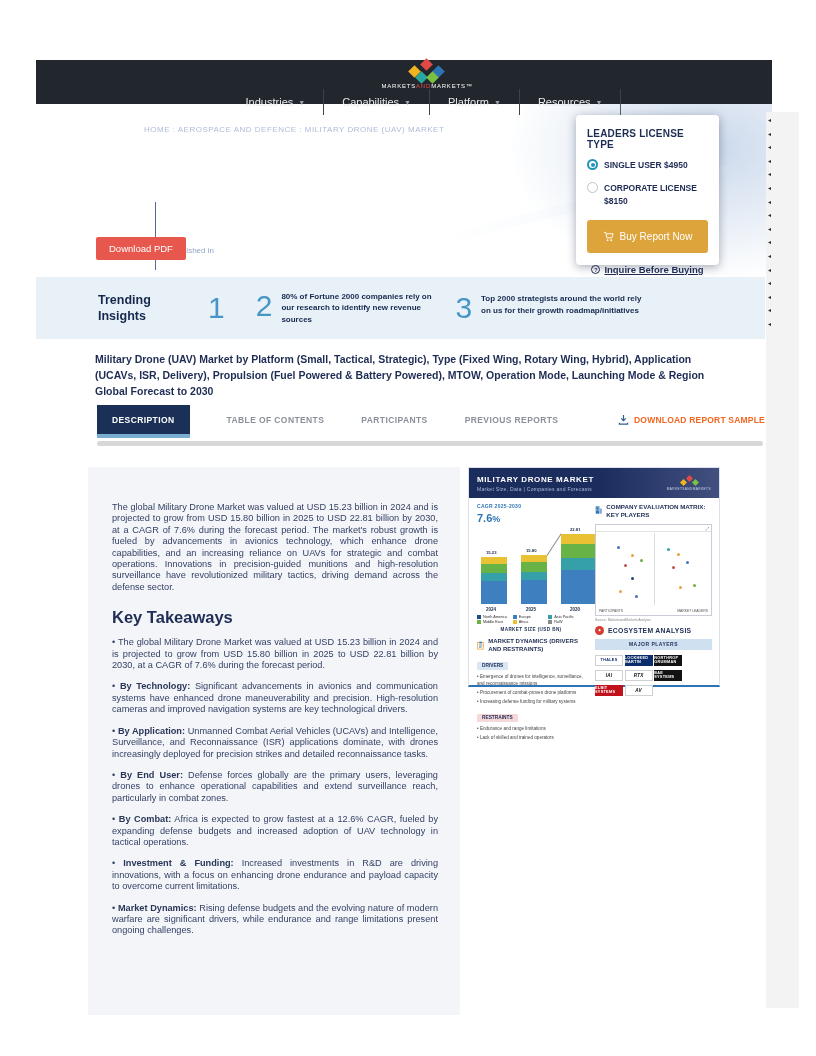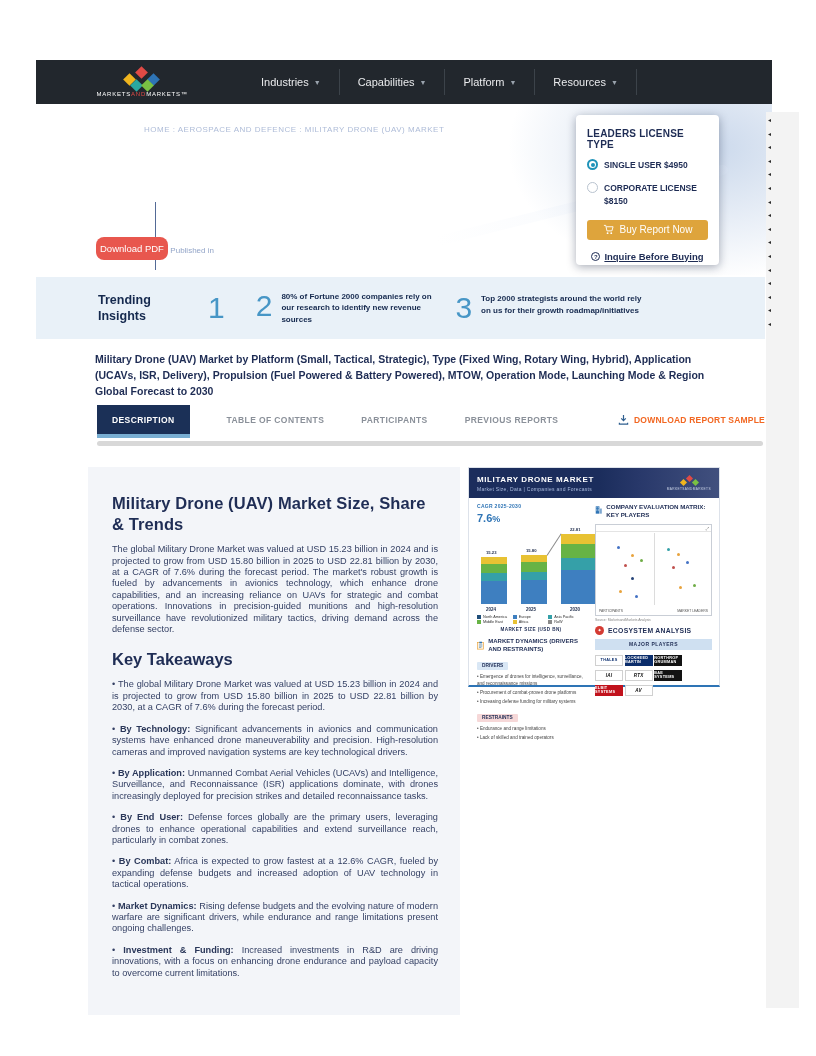--- a/index.html
+++ b/index.html
@@ -13,21 +13,21 @@
   .search-wrap { display:flex; align-items:center; margin-right:16px; cursor:pointer; }
   .search-wrap svg { margin-right:5px; }
   .search-wrap span { color:#e9eaec; font-size:10px; }
   .hamburger { width:15px; margin-right:12px; cursor:pointer; }
   .hamburger div { height:2px; background:#fff; margin:2px 0; }
   .signin { height:22px; background:#97c52c; color:#fff; font-size:9.5px; font-weight:bold;
             display:flex; align-items:center; padding:0 9px; letter-spacing:.3px; cursor:pointer; }
 
   
   .navbar { position:absolute; left:36px; top:60px; width:736px; height:44px; background:#22272d;
-            display:flex; align-items:center; }
+            display:flex; align-items:center;flex-direction:column; }
   .brand { margin-left:46px; width:120px; text-align:center; }
   .diamonds { position:relative; height:22px; width:46px; margin:0 auto; }
   .diamonds i { position:absolute; width:9px; height:9px; transform:rotate(45deg); }
   .brand-text { font-size:6px; color:#fff; letter-spacing:.8px; margin-top:1px; }
   .brand-text .and { color:#e04a45; }
   .navitems { display:flex; margin-left:40px; height:26px; align-items:center; }
   .navitem { display:flex; align-items:center; padding:0 18px; border-right:1px solid #3c434a;
              height:26px; cursor:pointer; }
   .navitem:first-child { border-left:1px solid transparent; }
   .navitem span { color:#e9eaec; font-size:11px; }
@@ -43,34 +43,34 @@
           background:linear-gradient(90deg, rgba(255,255,255,0), rgba(220,230,245,.35));
           transform:rotate(-14deg); border-radius:5px; }
   .breadcrumb { position:absolute; left:60px; top:21px; font-size:8px; color:#aebcd8; letter-spacing:.5px;padding-left:48px; }
   .hero-title { position:absolute; left:59px; top:36px; width:450px; color:#fff; font-size:20.5px;
                 font-weight:600; line-height:1.32; letter-spacing:.2px; }
   .hero-meta { position:absolute; left:60px; top:98px; display:flex; }
   .meta-col .mlabel { font-size:8px; color:#93a5c8;margin-top:44px; }
   .meta-col .mvalue { font-size:9.5px; color:#fff; margin-top:4px; }
   .meta-div { width:1px; background:#546a96; margin:0 14px; }
   .download-btn { position:absolute; left:60px; top:133px; background:#e8574e; color:#fff;
-                  font-size:9.5px; padding:6px 4px; border-radius:8px; cursor:pointer; }
+                  font-size:9.5px; padding:6px 13px; border-radius:2px; cursor:pointer; }
 
   
   .license { position:absolute; left:576px; top:115px; width:143px; height:150px; background:#fff;
              border-radius:4px; box-shadow:0 2px 10px rgba(10,20,50,.35); padding:13px 11px; z-index:5; }
   .lic-title { font-size:10px; font-weight:bold; color:#1e2c54; letter-spacing:.2px; }
   .lic-opt { display:flex; margin-top:9px; cursor:pointer; }
   .radio { width:11px; height:11px; border-radius:50%; flex:0 0 11px; margin-right:6px; margin-top:0px;
            border:1.5px solid #b9c3cf; background:#fff; position:relative; }
   .radio.sel { border:2px solid #1f93b9; }
   .radio.sel::after { content:""; position:absolute; left:1.5px; top:1.5px; width:4px; height:4px;
            border-radius:50%; background:#1f93b9; }
   .lic-opt label { font-size:8.5px; font-weight:bold; color:#1e2c54; line-height:1.6; cursor:pointer; }
-  .buy-btn { margin-top:11px; height:20px; background:#dea43c; border-radius:3px; color:#fff;
+  .buy-btn { margin-top:11px; height:33px; background:#dea43c; border-radius:3px; color:#fff;
              font-size:10px; display:flex; align-items:center; justify-content:center; cursor:pointer; }
   .buy-btn svg { margin-right:6px; }
   .inquire { margin-top:10px; text-align:center; font-size:9.5px; font-weight:bold; color:#1e2c54;
              line-height:1.5; cursor:pointer; }
   .inquire .q { display:inline-block; width:9px; height:9px; border:1px solid #1e2c54; border-radius:50%;
              font-size:6px; font-weight:bold; line-height:9px; text-align:center; margin-right:4px;
              vertical-align:1px; }
   .inquire u { text-decoration:underline; }
 
   
@@ -280,30 +280,29 @@
       <svg width="11" height="11" viewBox="0 0 12 12">
         <path d="M6 1v6M3.5 4.8 6 7.3 8.5 4.8" fill="none" stroke="#2f5f8f" stroke-width="1.3"></path>
         <path d="M1.5 9.5v1.5h9V9.5" fill="none" stroke="#2f5f8f" stroke-width="1.3"></path>
       </svg>
       <span>DOWNLOAD REPORT SAMPLE</span>
     </div>
   </div>
   <div class="tabs-rule"></div>
 
   <div class="article">
-    <h2 class="art-h">Military Drone (UAV) Market Size, Share &amp; Trends</h2>
     <p class="art-p">The global Military Drone Market was valued at USD 15.23 billion in 2024 and is projected to grow from USD 15.80 billion in 2025 to USD 22.81 billion by 2030, at a CAGR of 7.6% during the forecast period. The market's robust growth is fueled by advancements in avionics technology, which enhance drone capabilities, and an increasing reliance on UAVs for strategic and combat operations. Innovations in precision-guided munitions and high-resolution surveillance have revolutionized military tactics, driving demand across the defense sector.</p>
     <h2 class="art-h2">Key Takeaways</h2>
     <p class="tk"><b></b> <span>The global Military Drone Market was valued at USD 15.23 billion in 2024 and is projected to grow from USD 15.80 billion in 2025 to USD 22.81 billion by 2030, at a CAGR of 7.6% during the forecast period.</span></p>
     <p class="tk"><b>By Technology:</b> <span>Significant advancements in avionics and communication systems have enhanced drone maneuverability and precision. High-resolution cameras and improved navigation systems are key technological drivers.</span></p>
     <p class="tk"><b>By Application:</b> <span>Unmanned Combat Aerial Vehicles (UCAVs) and Intelligence, Surveillance, and Reconnaissance (ISR) applications dominate, with drones increasingly deployed for precision strikes and detailed reconnaissance tasks.</span></p>
     <p class="tk"><b>By End User:</b> <span>Defense forces globally are the primary users, leveraging drones to enhance operational capabilities and extend surveillance reach, particularly in combat zones.</span></p>
     <p class="tk"><b>By Combat:</b> <span>Africa is expected to grow fastest at a 12.6% CAGR, fueled by expanding defense budgets and increased adoption of UAV technology in tactical operations.</span></p>
+    <p class="tk"><b>Investment &amp; Funding:</b> <span>Increased investments in R&amp;D are driving innovations, with a focus on enhancing drone endurance and payload capacity to overcome current limitations.</span></p>
     <p class="tk"><b>Market Dynamics:</b> <span>Rising defense budgets and the evolving nature of modern warfare are significant drivers, while endurance and range limitations present ongoing challenges.</span></p>
-    <p class="tk"><b>Investment &amp; Funding:</b> <span>Increased investments in R&amp;D are driving innovations, with a focus on enhancing drone endurance and payload capacity to overcome current limitations.</span></p>
   </div>
 
   <div class="info">
     <div class="info-head">
       <div class="info-head-titles">
         <div class="info-title">MILITARY DRONE MARKET</div>
         <div class="info-sub">Market Size, Data | Companies and Forecasts</div>
       </div>
       <div class="mini-logo">
         <div class="mini-diamonds">

